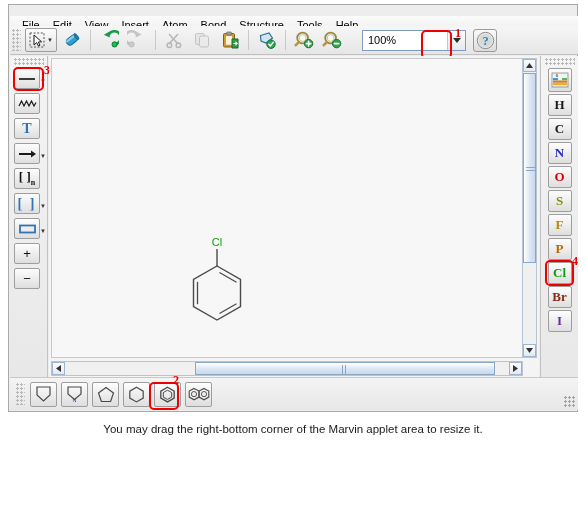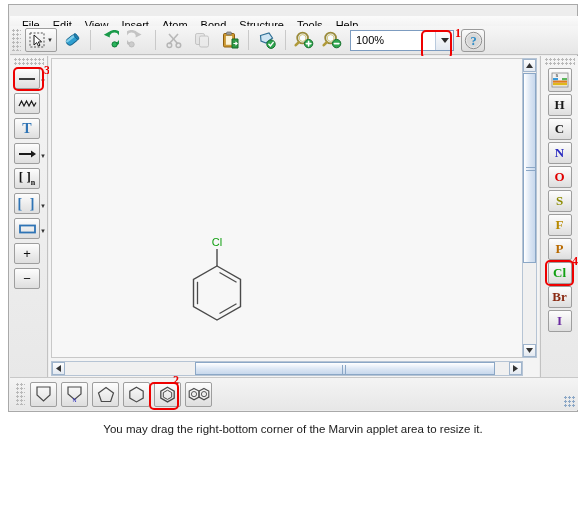--- a/index.html
+++ b/index.html
@@ -65,21 +65,21 @@
     background: linear-gradient(#fdfdfd,#e2e2e2);
   }
   .tsep { width: 1px; height: 20px; background: #c9c9c9; margin: 0 4px; }
   .caret-mini {
     font-size: 6px; color: #333; margin-left: 1px;
   }
 
   
   #zoomcombo {
     width: 104px; height: 21px;
-    margin-left: 4px;
+    margin-left: 16px;
     border: 1px solid #7d9cc0;
     background: #ffffff;
     display: flex; align-items: center;
     position: relative;
   }
   #zoomvalue {
     font-size: 11px; padding-left: 5px; color: #000;
     flex: 1;
   }
   #zoomarrow {

